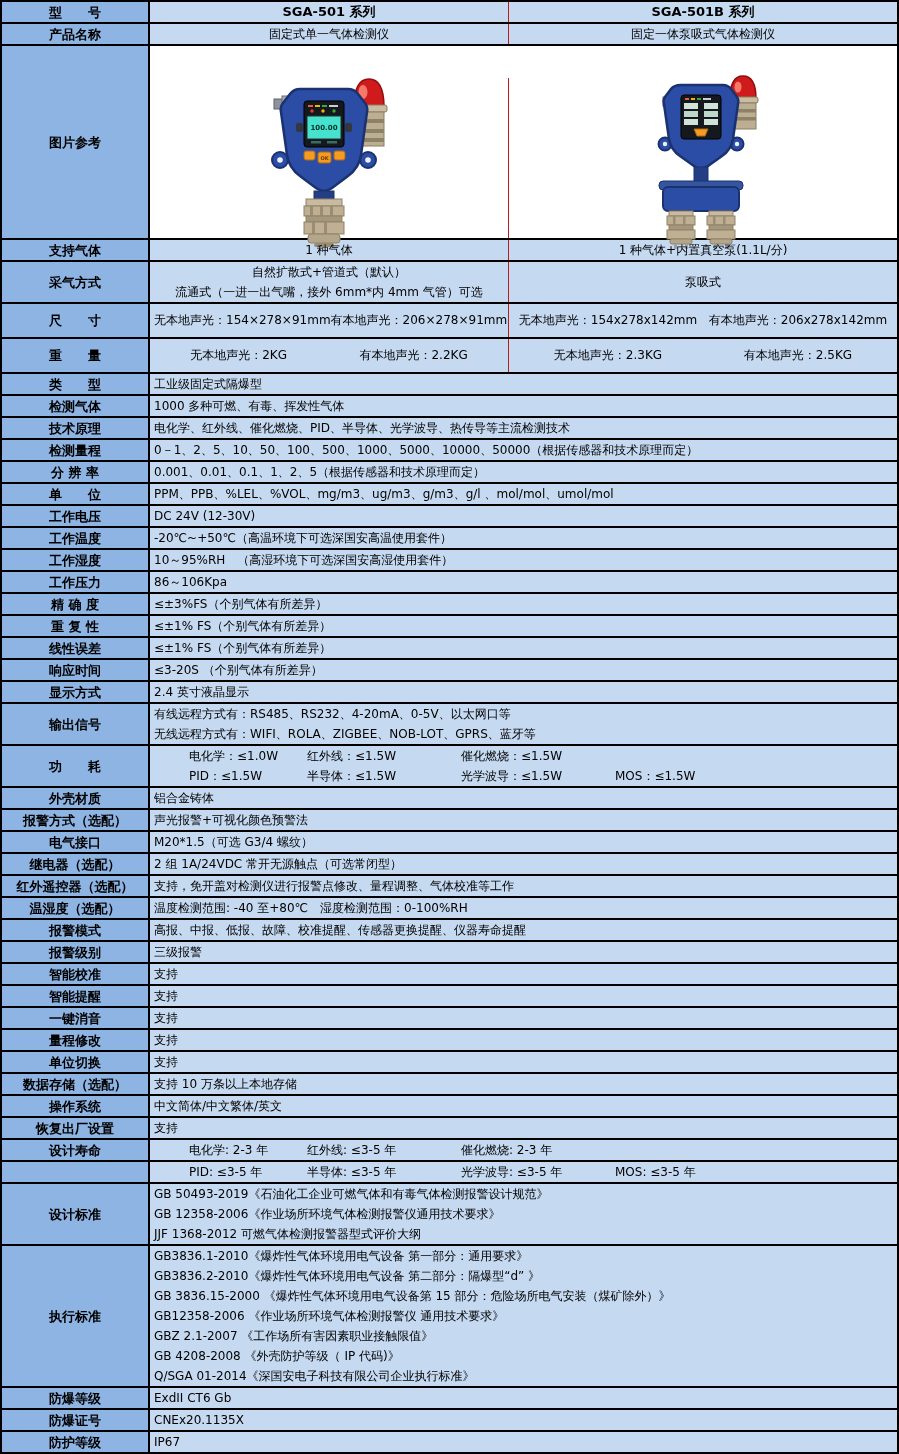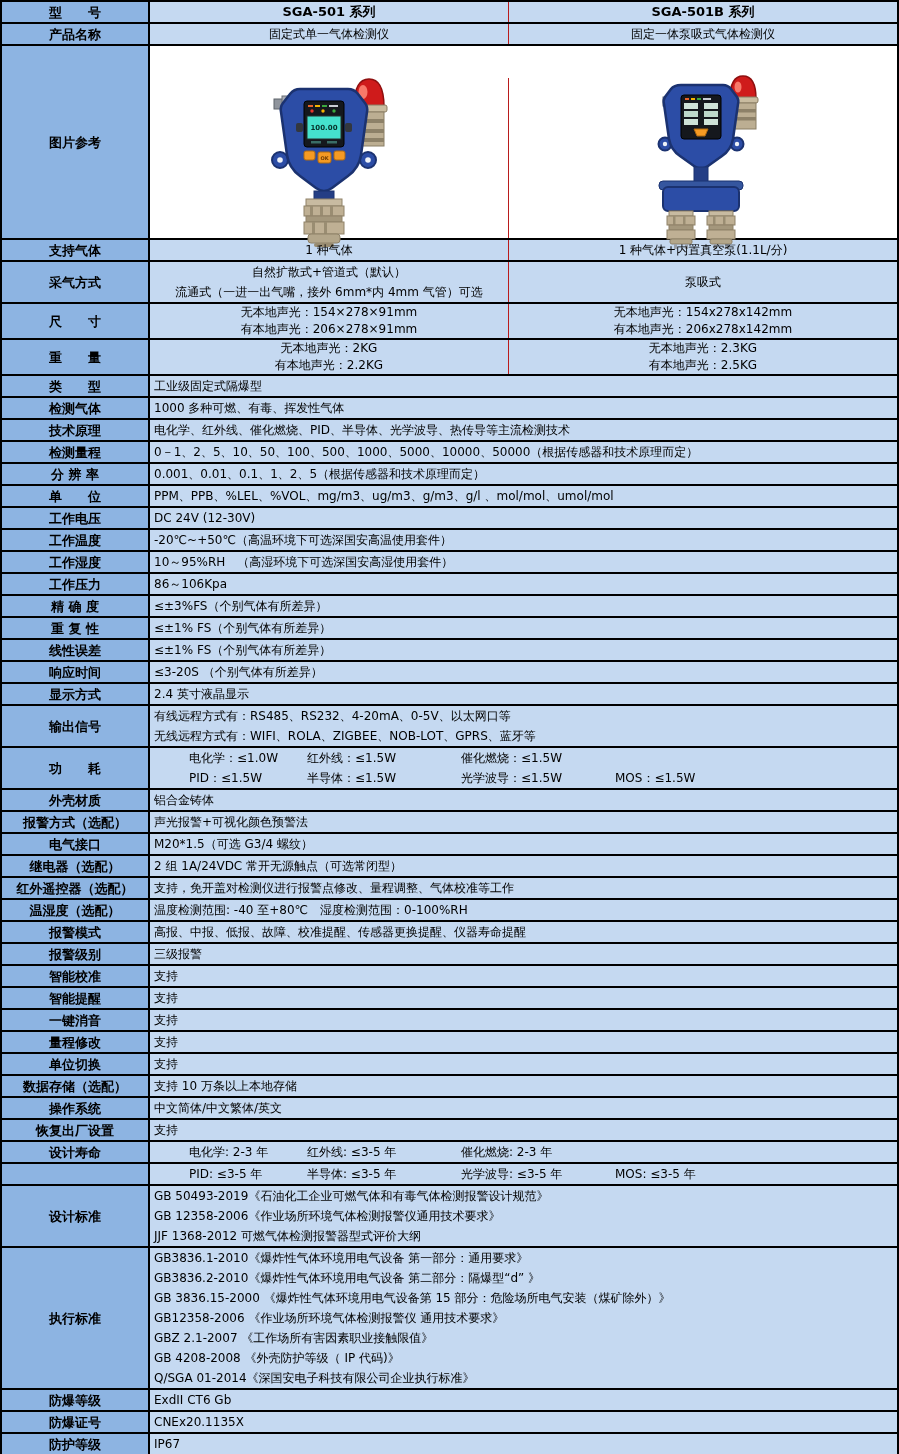--- a/index.html
+++ b/index.html
@@ -12,21 +12,21 @@
   .label-cell{flex:0 0 148px;width:148px;background:#8db4e2;border-right:2px solid #000;
     display:flex;align-items:center;justify-content:center;text-align:center;
     font-weight:bold;font-size:13px;line-height:15px;padding:1px 3px;}
   .value-cell{display:flex;flex-direction:column;justify-content:center;font-size:12px;padding:0 8px;}
   .value-cell.center{align-items:center;text-align:center;}
   .col2{flex:0 0 358px;width:358px;}
   .col3{flex:1 1 auto;border-left:1px solid #b91c1c;}
   .fullspan{flex:1 1 auto;padding-left:4px;align-items:flex-start;}
   .vline{line-height:20px;white-space:nowrap;}
   .bold .vline{font-weight:bold;font-size:13px;}
-  .split{flex-direction:column;align-items:center;justify-content:space-around;padding:0 4px;}
+  .split{flex-direction:row;align-items:center;justify-content:space-around;padding:8px 4px;}
   .split .part{white-space:nowrap;}
   .row-images{height:192px;background:#ffffff;}
   .image-cell{display:flex;align-items:center;justify-content:center;background:#ffffff;margin-top:32px;}
   .segrow{display:flex;width:100%;margin-left:35px;}
   .seg{display:inline-block;white-space:nowrap;}
   .seg0{width:118px;}
   .seg1{width:154px;}
   .seg2{width:154px;}
   .seg3{flex:1;}
 </style>

